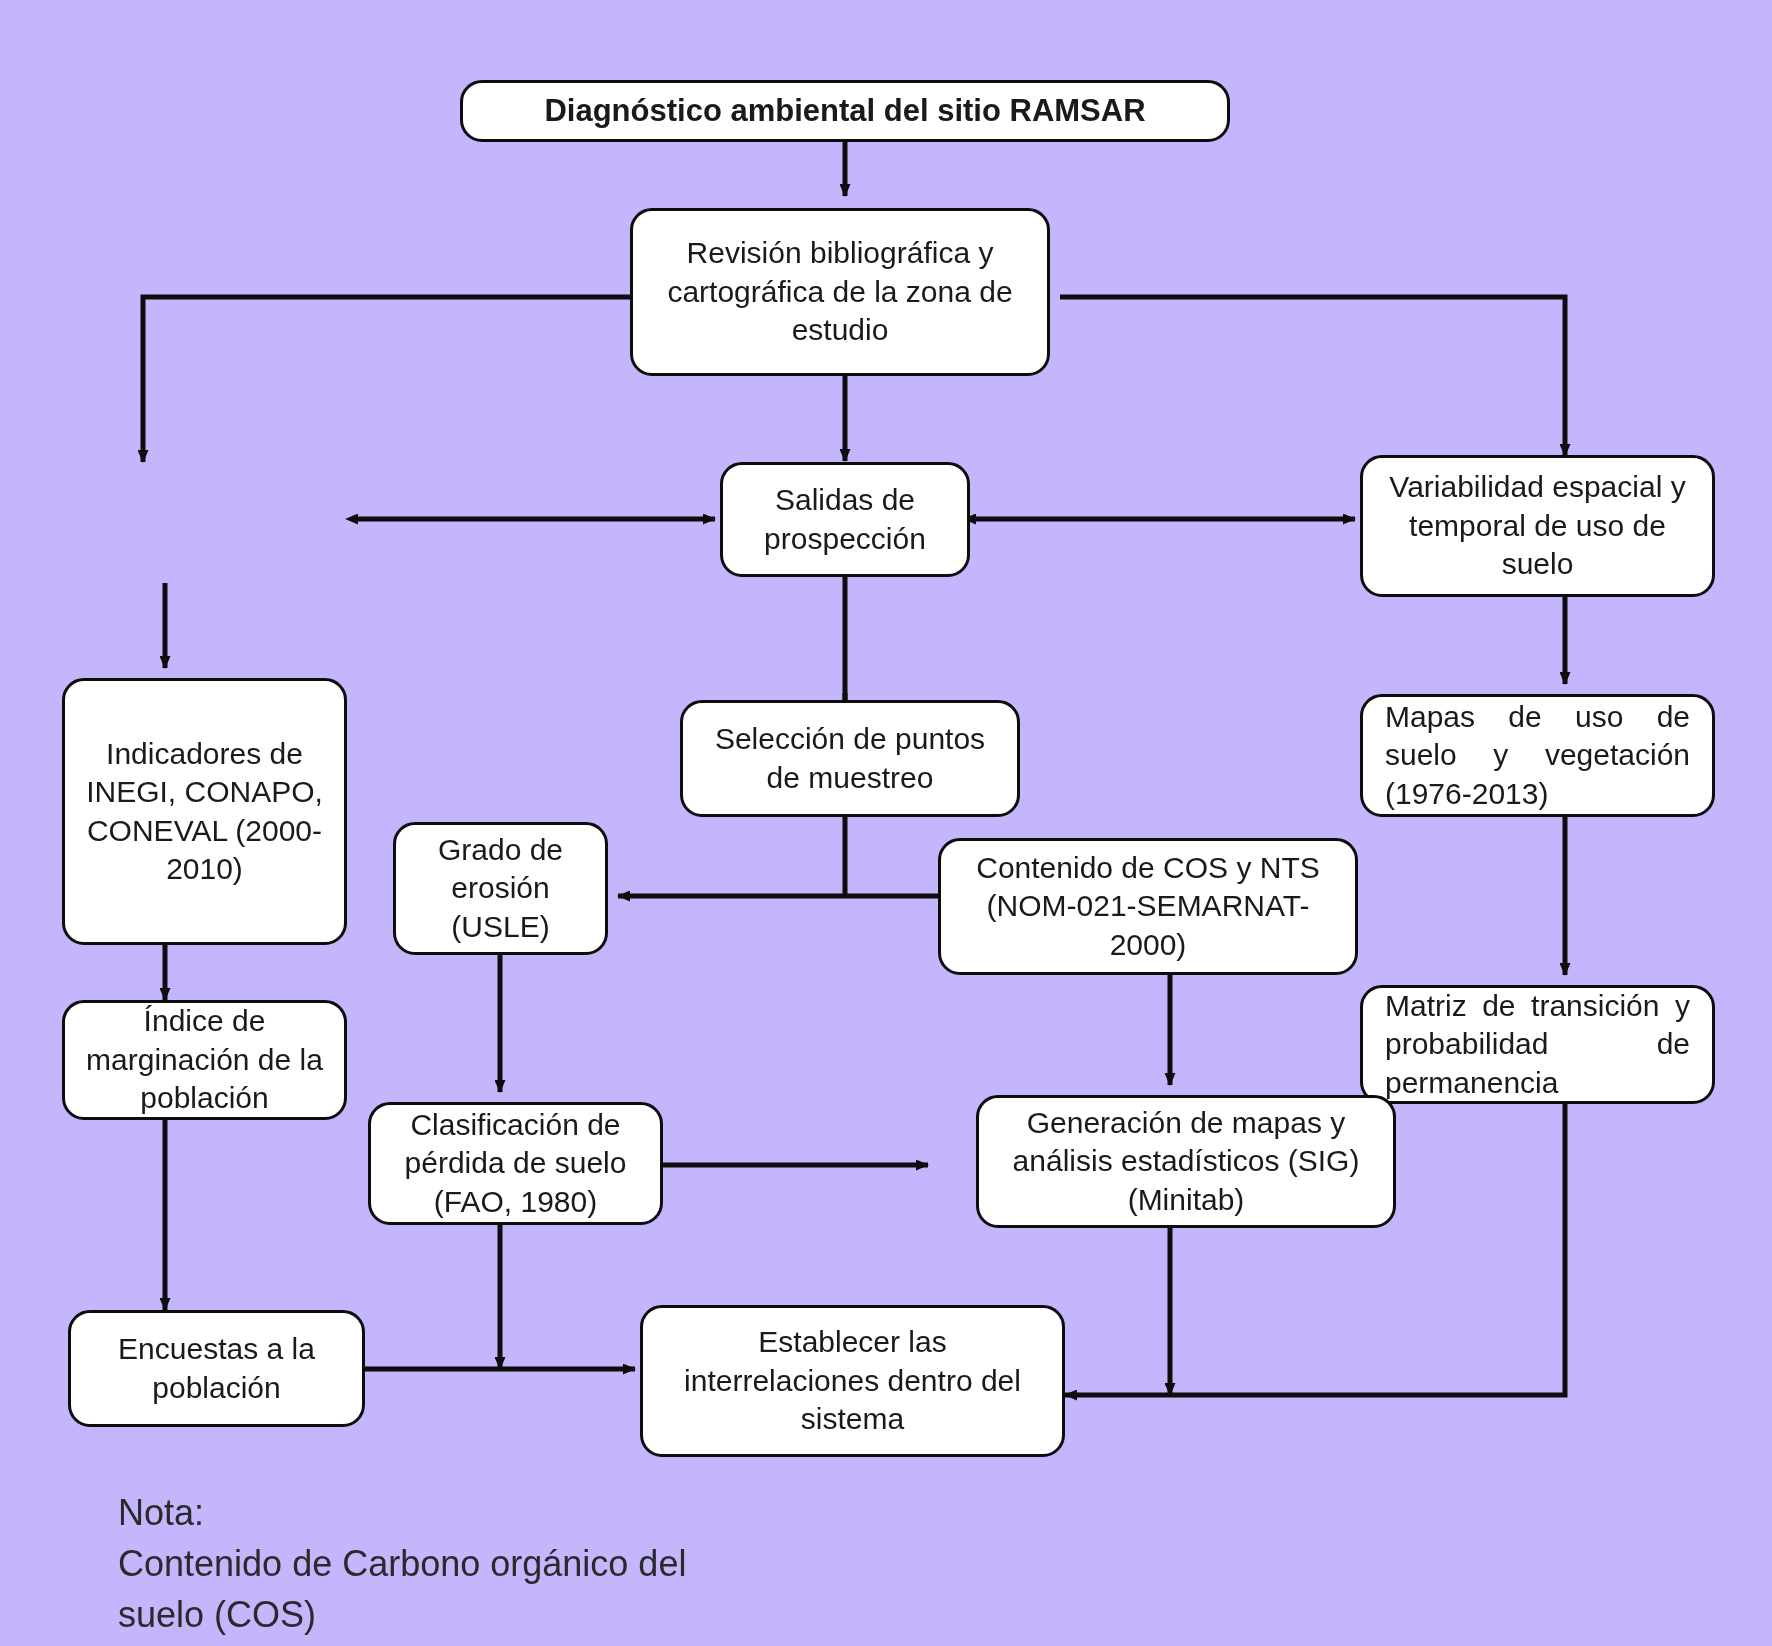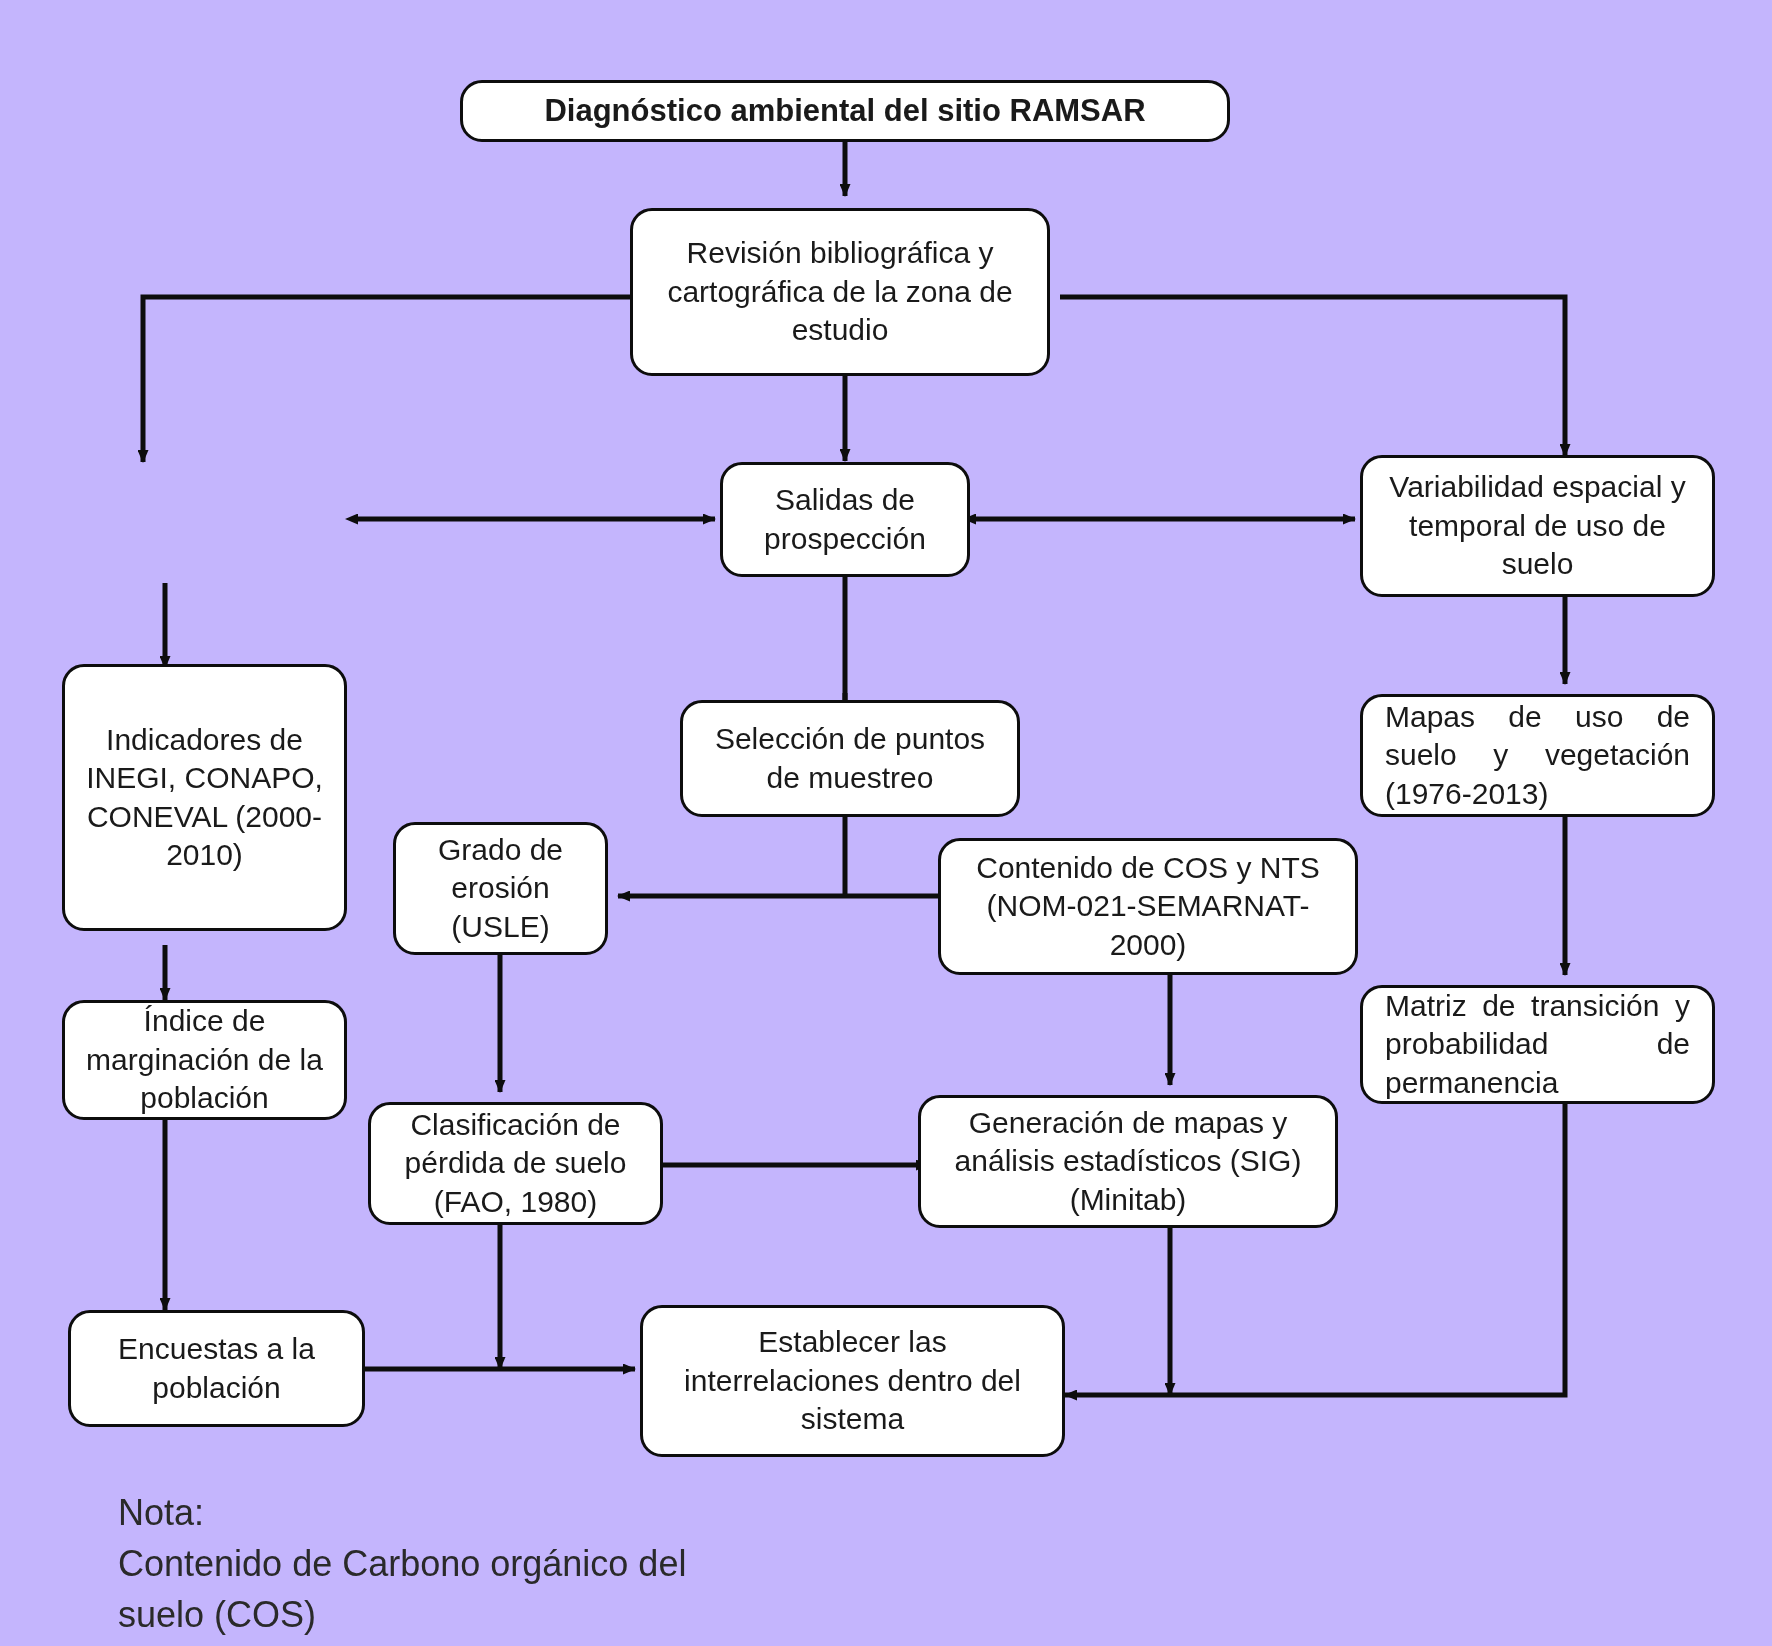--- a/index.html
+++ b/index.html
@@ -122,21 +122,21 @@
 
 
   <div class="node" style="left:720px; top:462px; width:250px; height:115px;">
     <span class="txt">Salidas de prospección</span>
   </div>
 
   <div class="node" style="left:1360px; top:455px; width:355px; height:142px;">
     <span class="txt">Variabilidad espacial y temporal de uso de suelo</span>
   </div>
 
-  <div class="node" style="left:62px; top:664px; width:285px; height:267px;">
+  <div class="node" style="left:62px; top:678px; width:285px; height:267px;">
     <span class="txt">Indicadores de INEGI, CONAPO, CONEVAL (2000- 2010)</span>
   </div>
 
   <div class="node" style="left:680px; top:700px; width:340px; height:117px;">
     <span class="txt">Selección de puntos de muestreo</span>
   </div>
 
   <div class="node justify" style="left:1360px; top:694px; width:355px; height:123px;">
     <span class="txt">Mapas de uso de suelo y vegetación (1976-2013)</span>
   </div>
@@ -154,21 +154,21 @@
   </div>
 
   <div class="node justify" style="left:1360px; top:985px; width:355px; height:119px;">
     <span class="txt">Matriz de transición y probabilidad de permanencia</span>
   </div>
 
   <div class="node" style="left:368px; top:1102px; width:295px; height:123px;">
     <span class="txt">Clasificación de pérdida de suelo (FAO, 1980)</span>
   </div>
 
-  <div class="node" style="left:918px; top:1095px; width:420px; height:133px;">
+  <div class="node" style="left:976px; top:1095px; width:420px; height:133px;">
     <span class="txt">Generación de mapas y análisis estadísticos (SIG) (Minitab)</span>
   </div>
 
   <div class="node" style="left:68px; top:1310px; width:297px; height:117px;">
     <span class="txt">Encuestas a la población</span>
   </div>
 
   <div class="node" style="left:640px; top:1305px; width:425px; height:152px;">
     <span class="txt">Establecer las interrelaciones dentro del sistema</span>
   </div>

